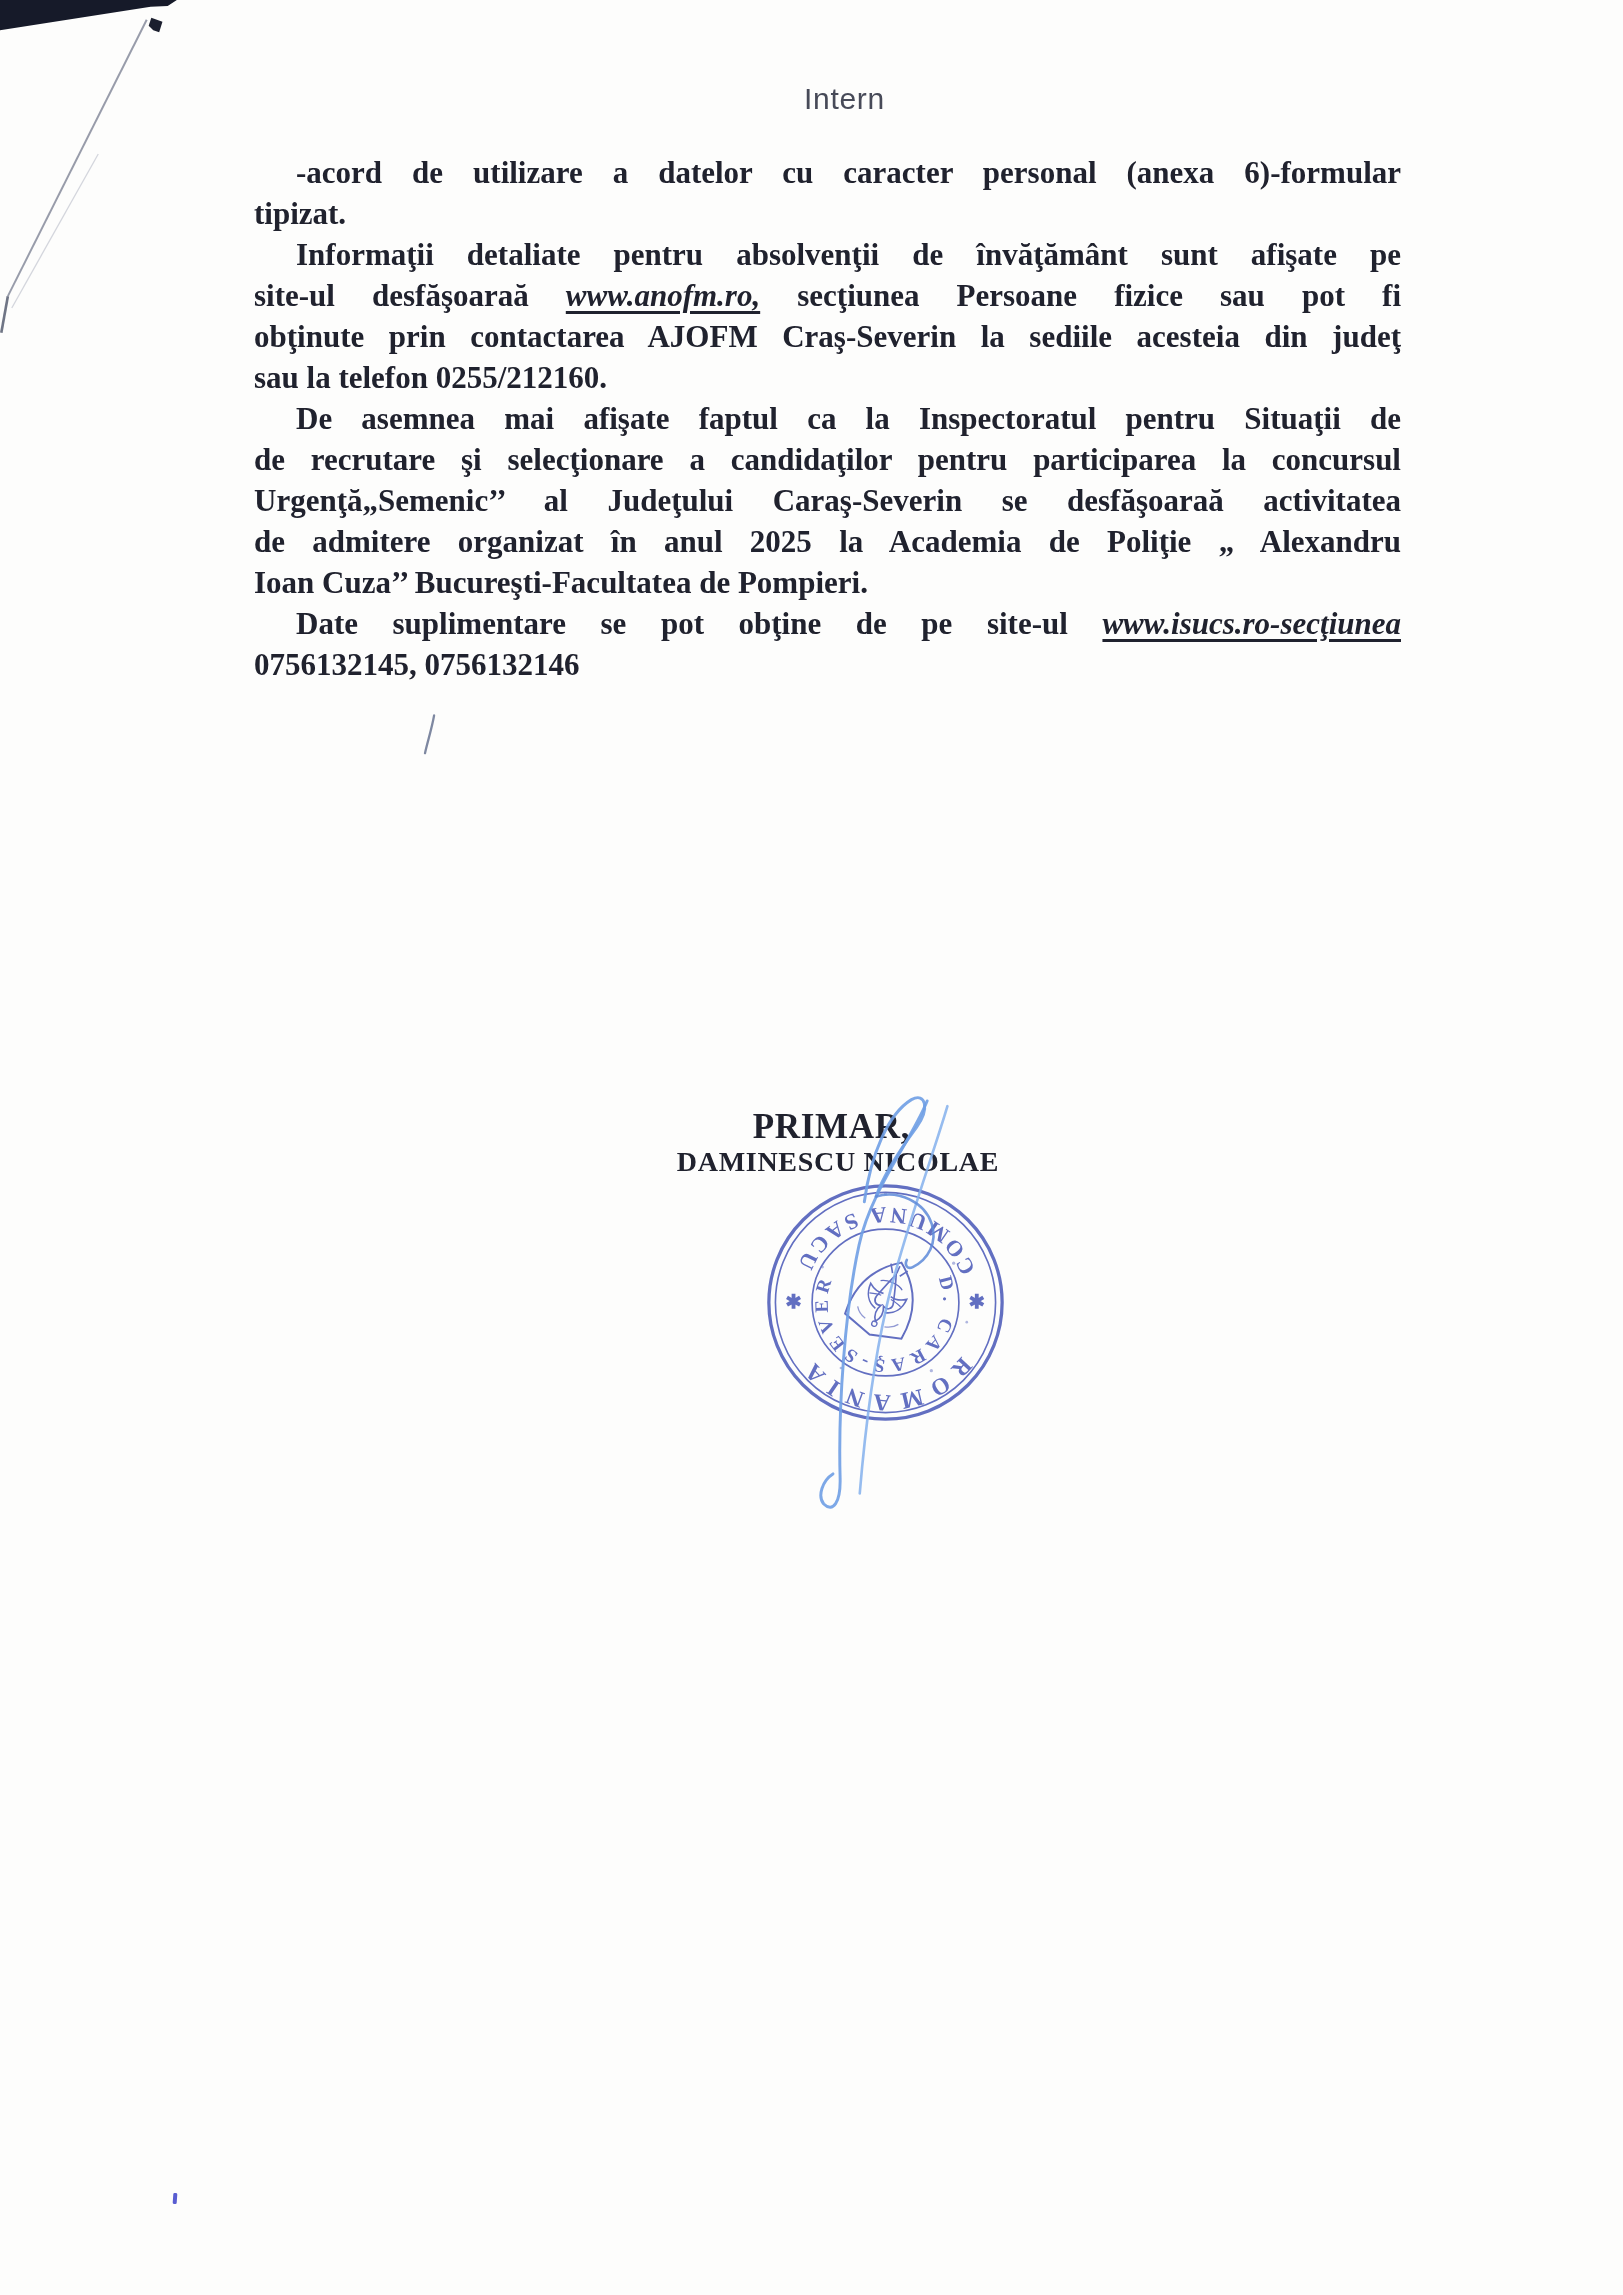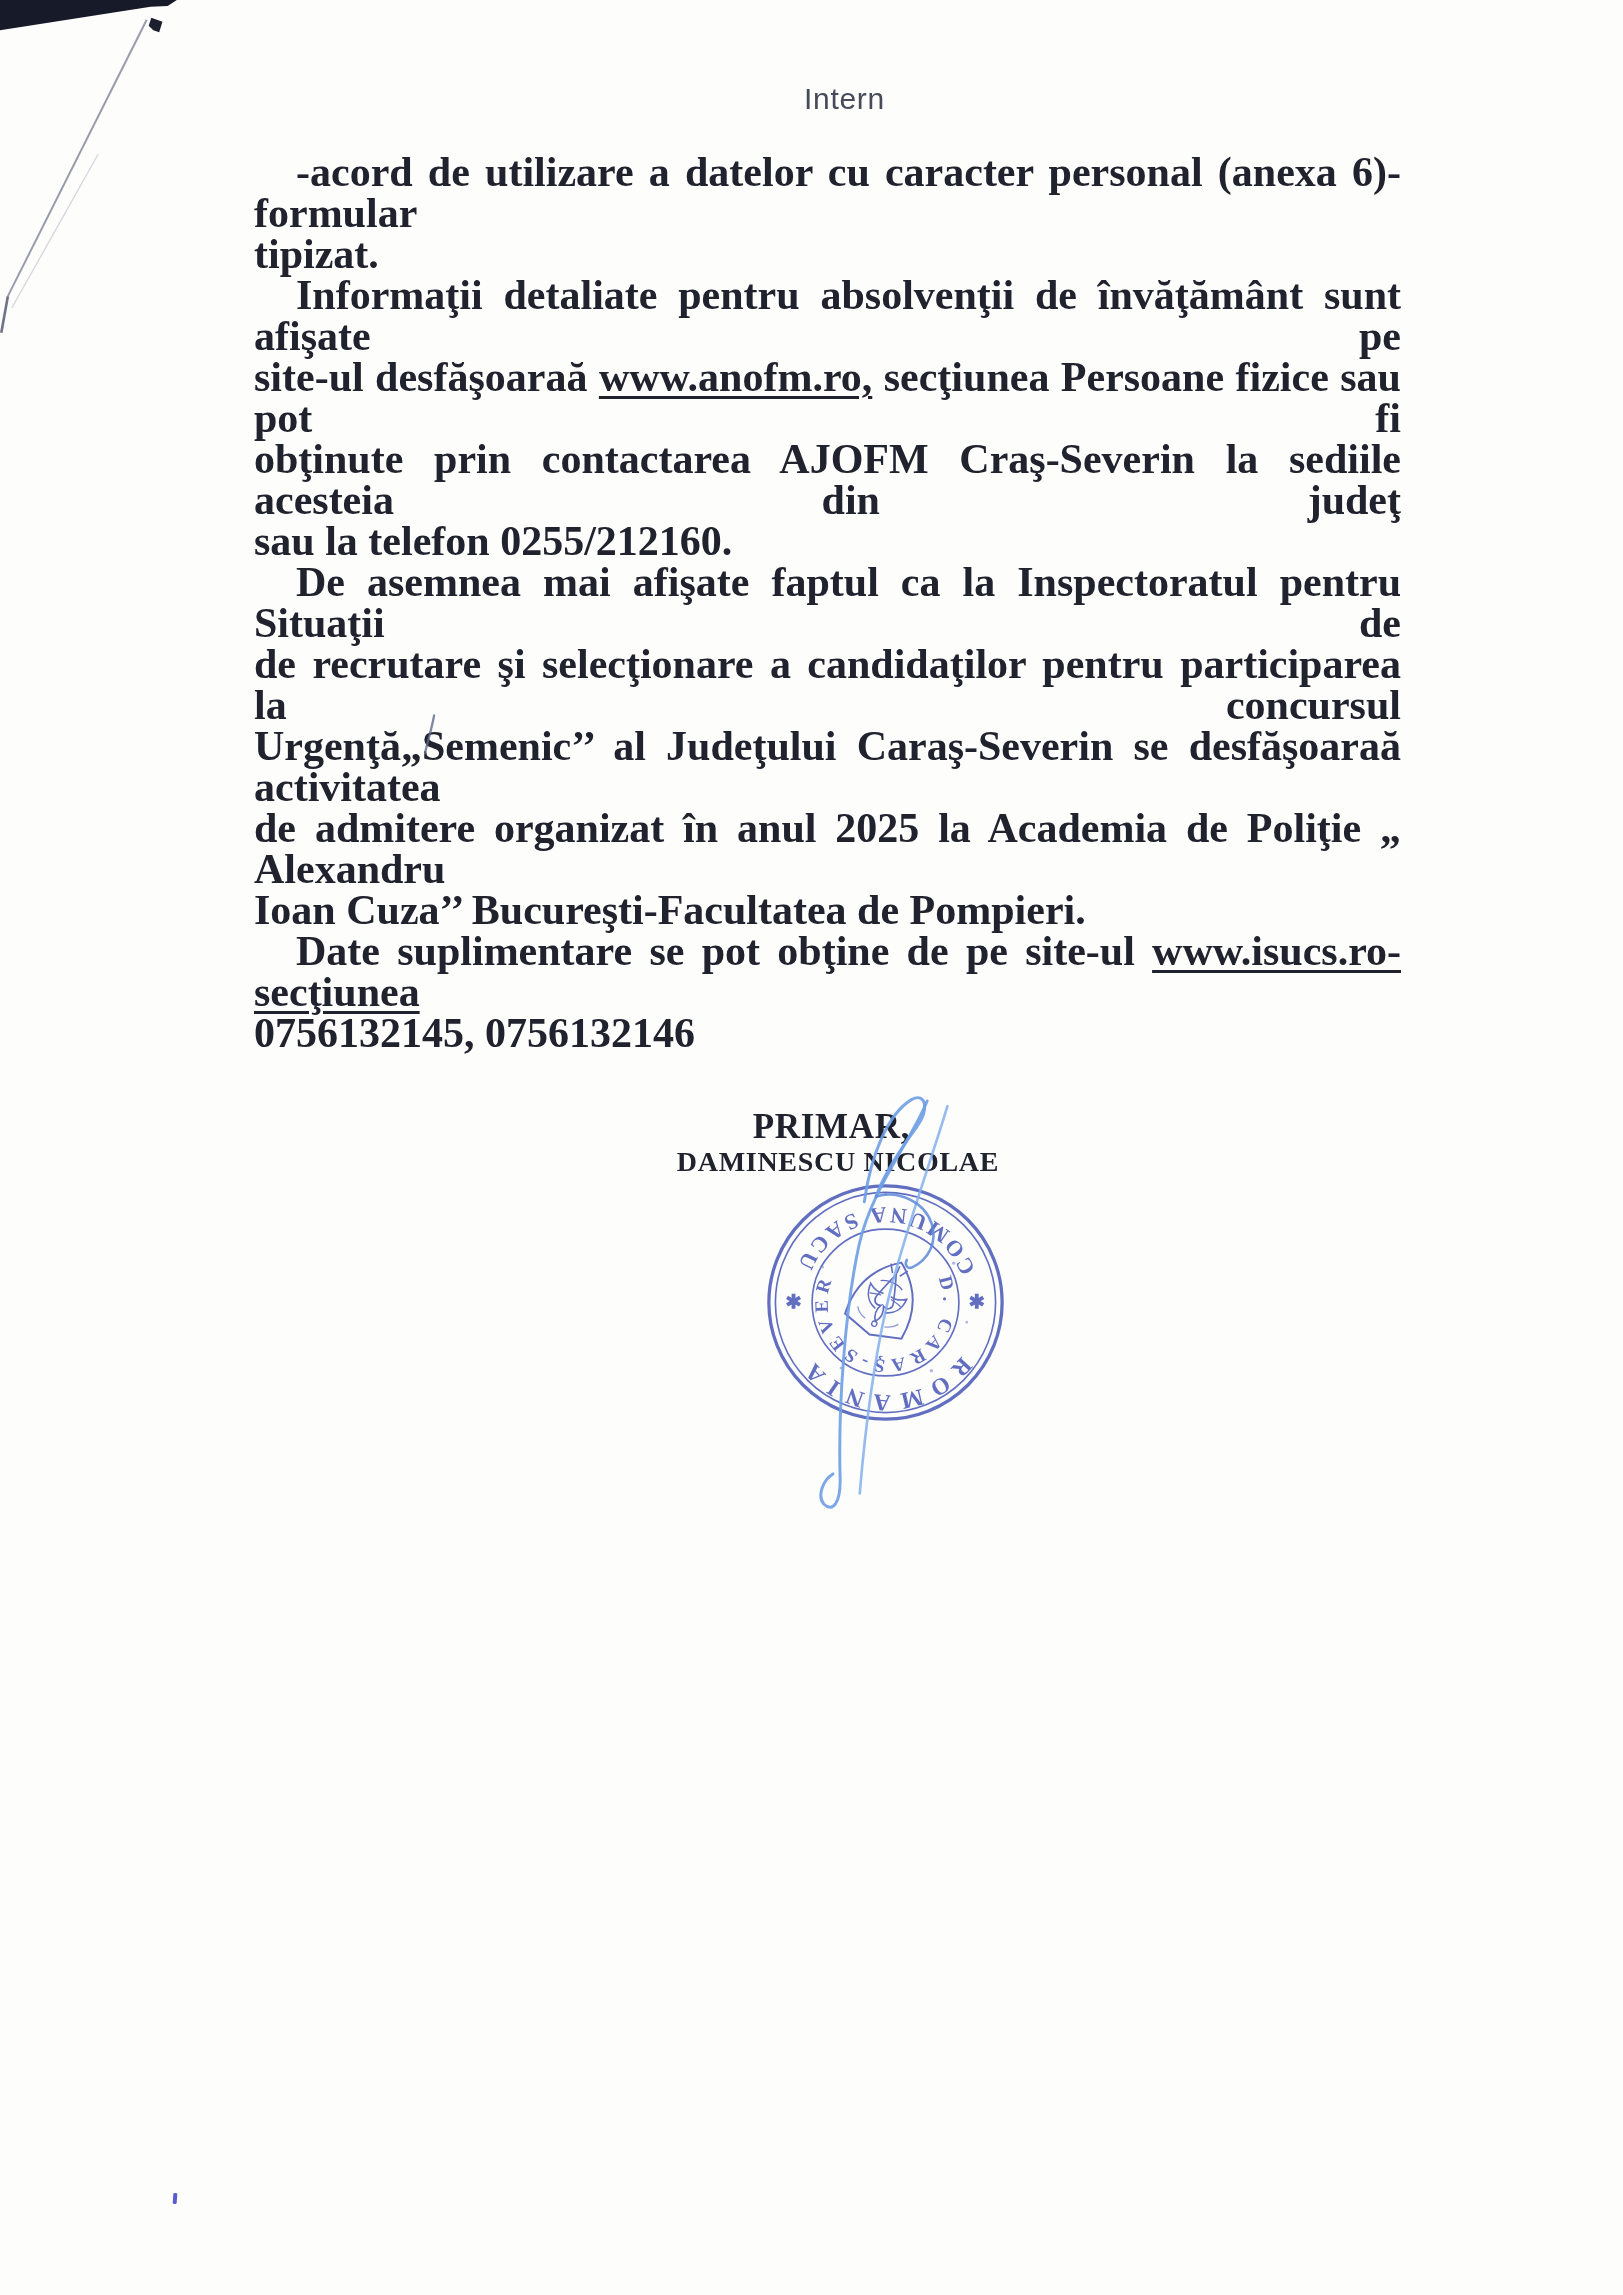--- a/index.html
+++ b/index.html
@@ -13,27 +13,27 @@
   }
   
   .doc-label{
     position:absolute;left:804px;top:82px;
     font-family:"Liberation Sans","DejaVu Sans",sans-serif;
     font-size:30px;font-weight:400;color:#474a58;letter-spacing:0.7px;
   }
   
   .doc-body{
     position:absolute;left:254px;top:152px;width:1147px;
-    font-size:42px;font-weight:700;line-height:41px;
+    font-size:31px;font-weight:700;line-height:41px;
     text-justify:inter-word;
   }
   .line{text-align:justify;text-align-last:justify;white-space:normal;}
   .line.last{text-align-last:left;}
   .line.indent{text-indent:42px;}
-  .u{text-decoration:underline;text-decoration-thickness:3.3px;text-underline-offset:5.2px;}
+  .u{text-decoration:underline;text-decoration-thickness:3.3px;text-underline-offset:5.2px;font-style:italic;}
   
   .sig-title{
     position:absolute;left:681px;top:1108px;width:301px;
     text-align:center;font-size:35px;font-weight:700;line-height:37px;letter-spacing:0.7px;
   }
   .sig-name{
     position:absolute;left:622px;top:1145px;width:432px;
     text-align:center;font-size:28px;font-weight:700;line-height:33px;letter-spacing:0.7px;
   }
   .abs{position:absolute;}

